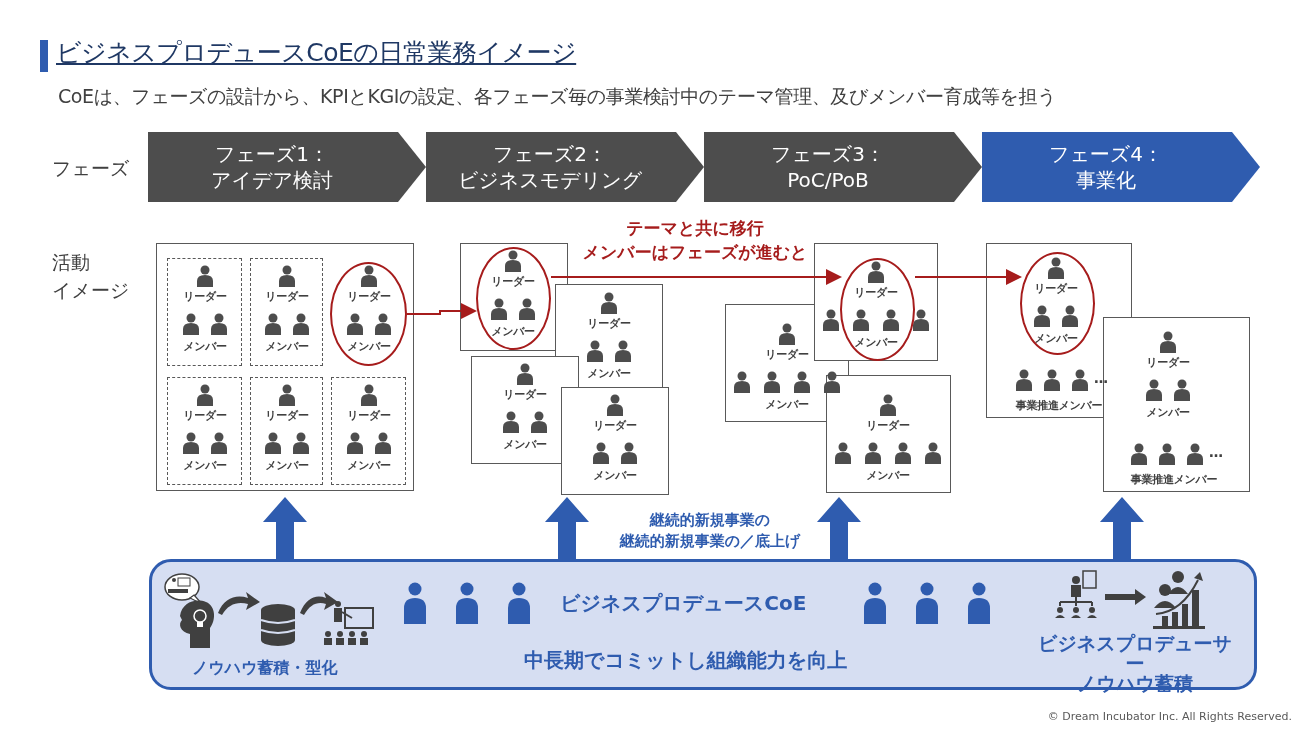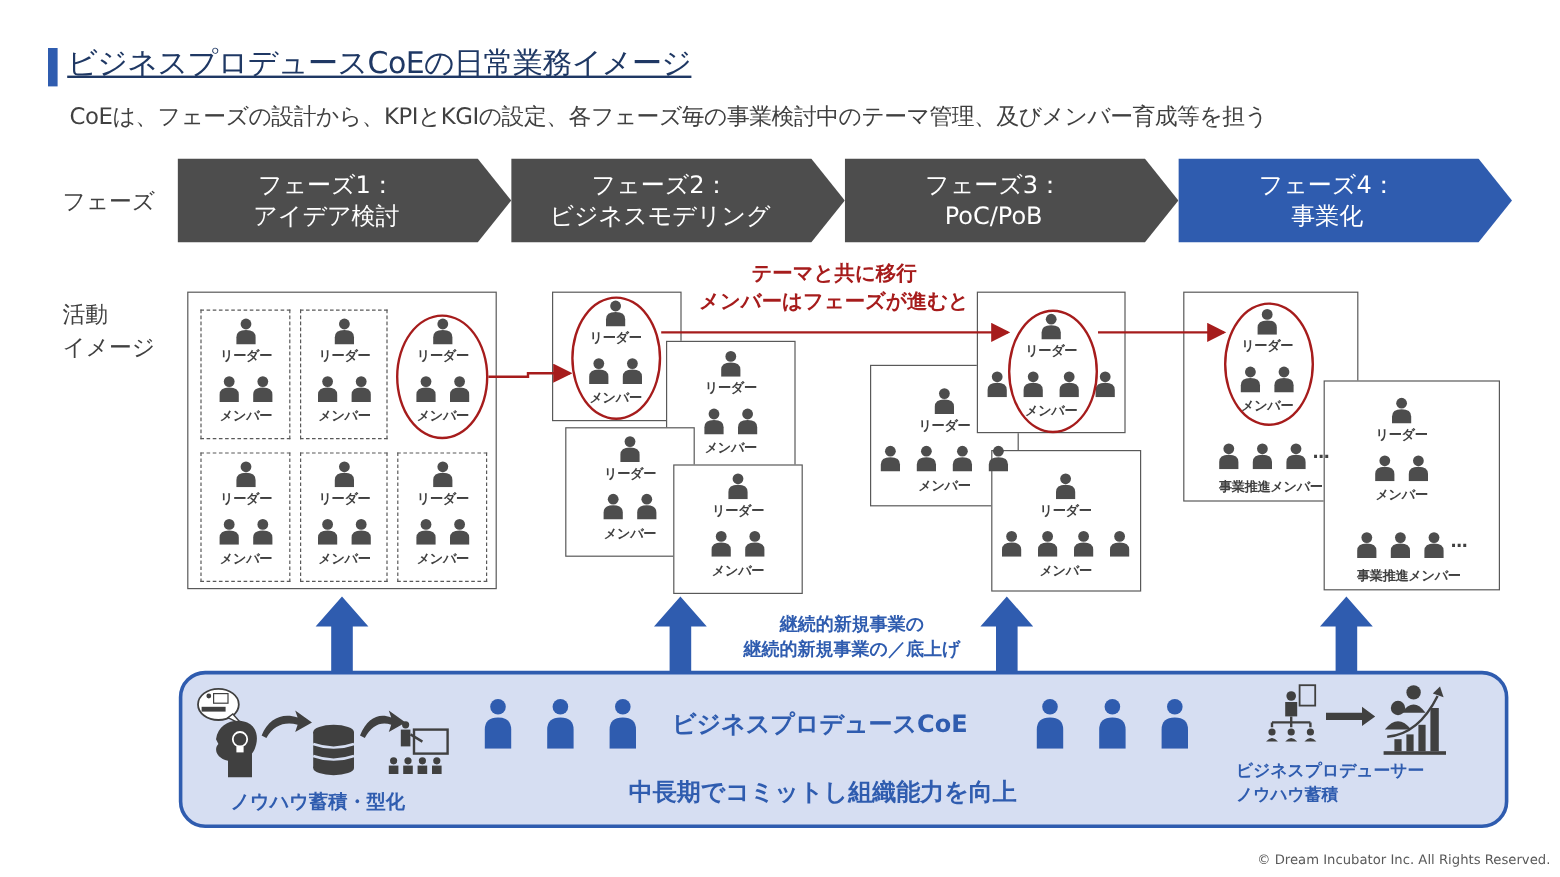--- a/index.html
+++ b/index.html
@@ -25,21 +25,21 @@
 
   .oval { position: absolute; border: 2px solid #a61c1c; border-radius: 50%; }
   .red-note { position: absolute; left: 560px; top: 216px; width: 270px; text-align: center; color: #a61c1c; font-weight: bold; font-size: 17px; line-height: 24px; }
 
   .blue-note { position: absolute; left: 600px; top: 510px; width: 220px; text-align: center; color: #2f5caf; font-weight: bold; font-size: 15px; line-height: 21px; }
 
   .coe-panel { position: absolute; left: 149px; top: 559px; width: 1108px; height: 131px; background: #d6def2; border: 3px solid #2f5caf; border-radius: 22px; }
   .coe-title { position: absolute; left: 560px; top: 590px; font-size: 20px; font-weight: bold; color: #2f5caf; white-space: nowrap; }
   .coe-sub { position: absolute; left: 524px; top: 647px; font-size: 20px; font-weight: bold; color: #2f5caf; white-space: nowrap; }
   .knowhow { position: absolute; left: 192px; top: 658px; font-size: 16px; font-weight: bold; color: #2f5caf; white-space: nowrap; }
-  .bp { position: absolute; left: 1030px; top: 633px; width: 210px; font-size: 14px; font-weight: bold; color: #2f5caf; line-height: 20px; }
+  .bp { position: absolute; left: 1030px; top: 633px; width: 210px; text-align: center; font-size: 19px; font-weight: bold; color: #2f5caf; line-height: 20px; }
 
   .copyright { position: absolute; right: 8px; top: 710px; font-size: 11px; color: #595959; white-space: nowrap; }
 </style>
 </head>
 <body>
 
 <div class="title-bar"></div>
 <div class="title">ビジネスプロデュースCoEの日常業務イメージ</div>
 <div class="subtitle">CoEは、フェーズの設計から、KPIとKGIの設定、各フェーズ毎の事業検討中のテーマ管理、及びメンバー育成等を担う</div>
 

